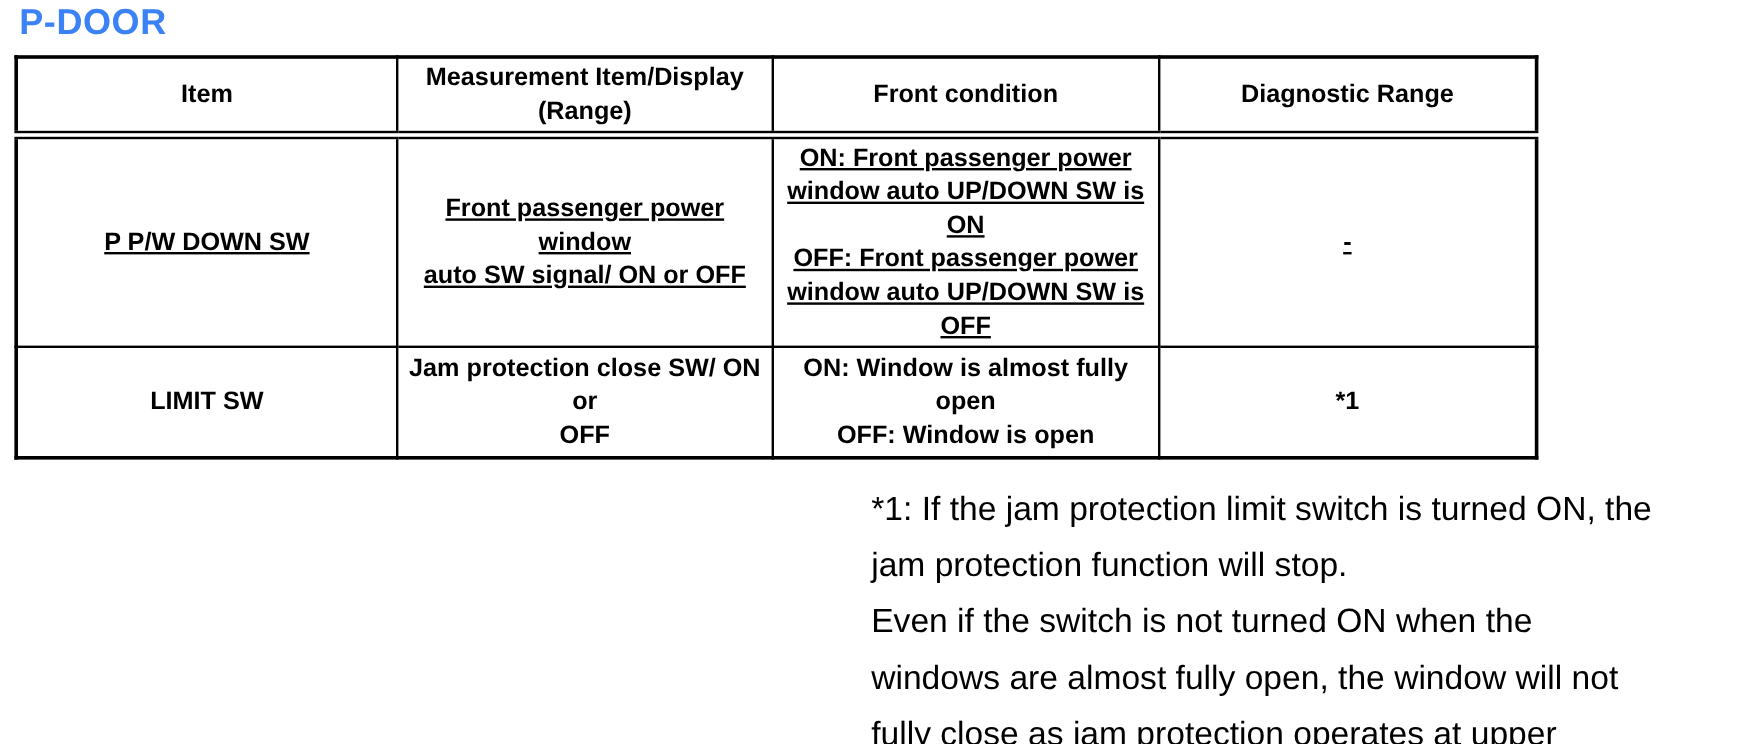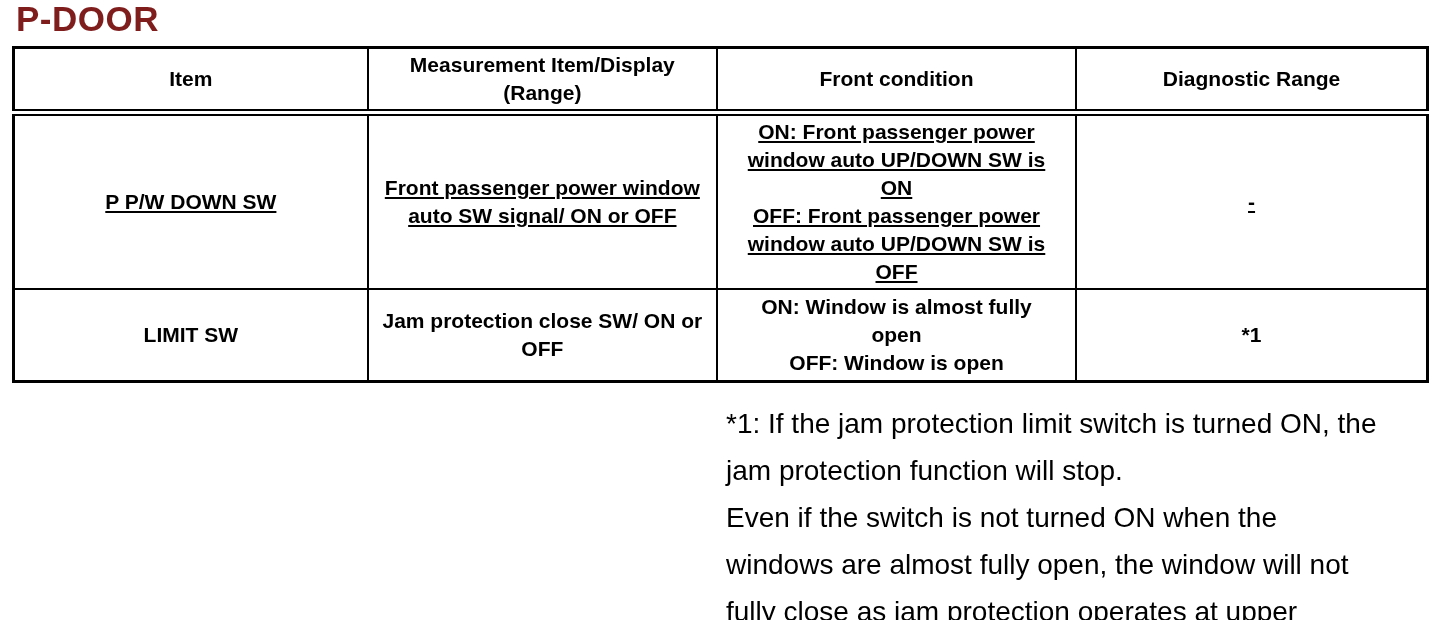--- a/index.html
+++ b/index.html
@@ -7,30 +7,30 @@
     width: 1456px; height: 620px;
     background: #ffffff;
     color: #000000;
     font-family: "Liberation Sans", sans-serif;
     overflow: hidden;
     position: relative;
   }
   .page-title {
     position: absolute;
     left: 16px; top: 2px;
-    font-size: 35px;
+    font-size: 30px;
     font-weight: bold;
     letter-spacing: 0.5px;
     line-height: 34px;
-    color: #7f1d1d;
+    color: #3b82f6;
   }
   table.diag-table {
     position: absolute;
     left: 12px; top: 46px;
-    width: 1417px;
+    width: 1270px;
     border-collapse: collapse;
     table-layout: fixed;
     border: 3px solid #000;
   }
   table.diag-table th,
   table.diag-table td {
     border: 2px solid #000;
     text-align: center;
     vertical-align: middle;
     font-weight: bold;

